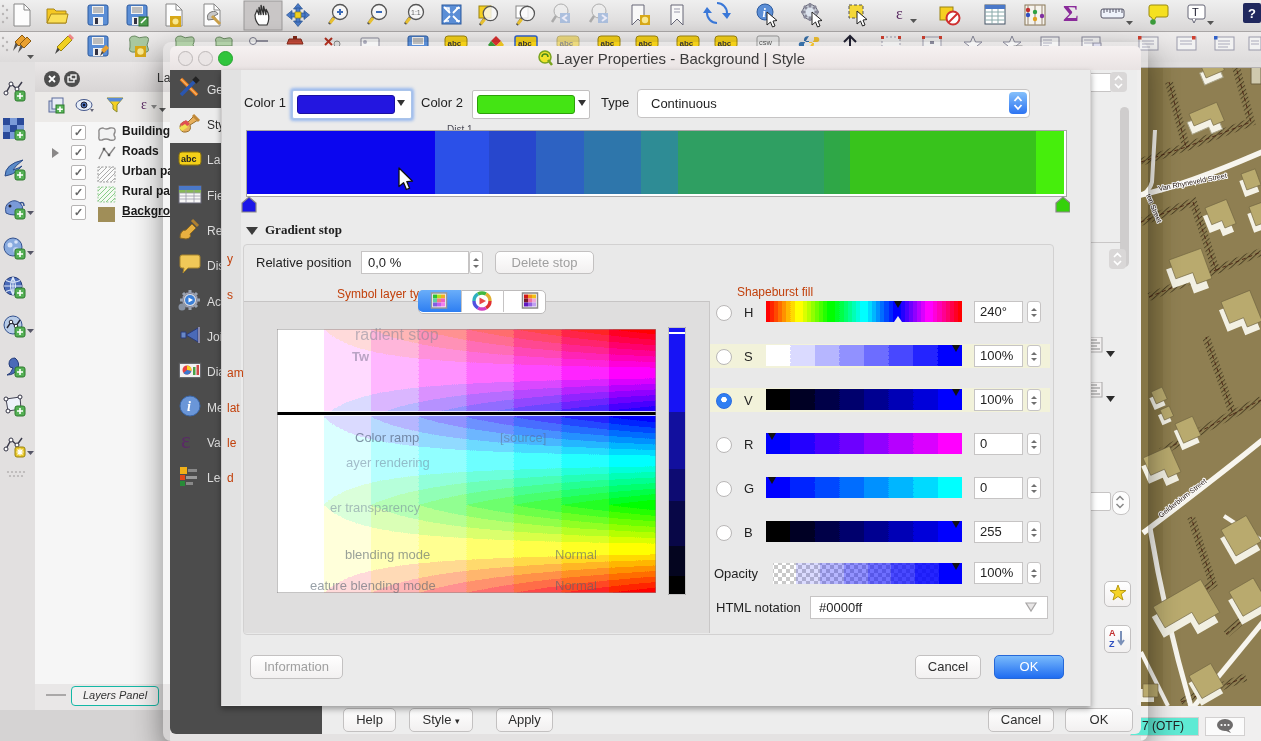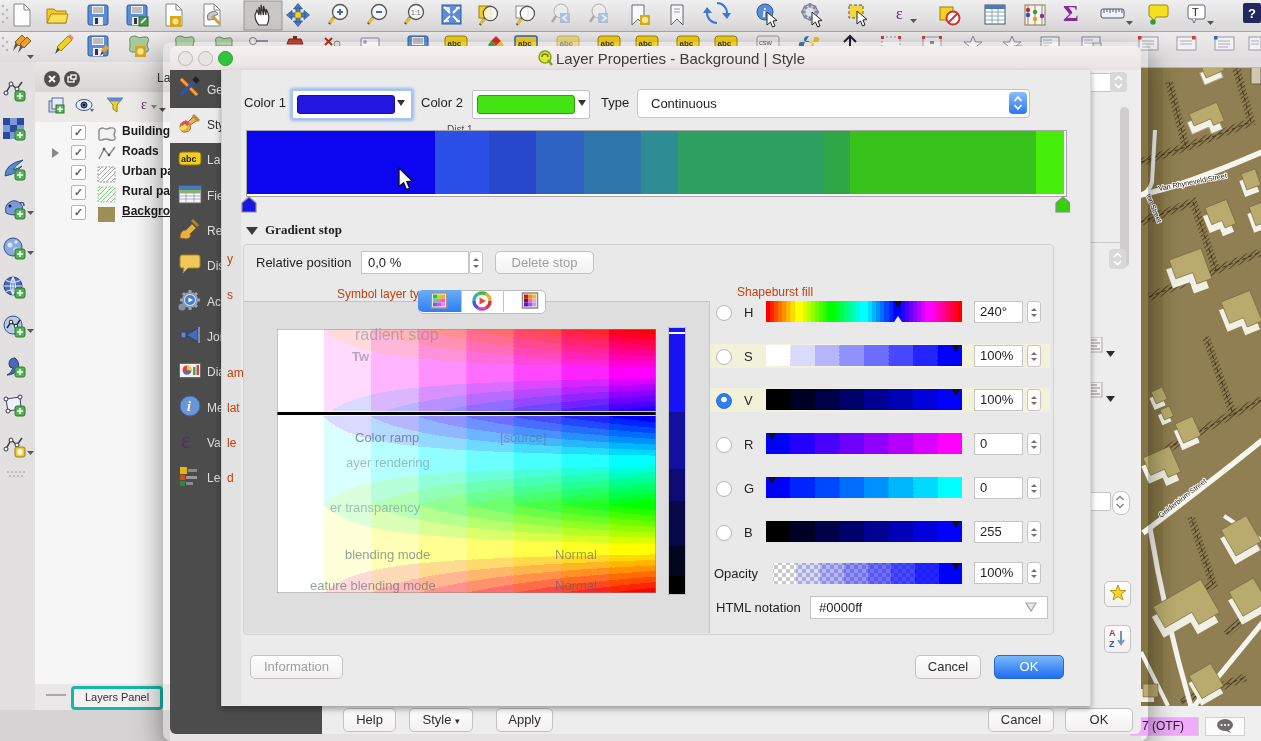--- a/index.html
+++ b/index.html
@@ -5,21 +5,21 @@
  font-family:"Liberation Sans",sans-serif;background:#e4e2e2;}
 .abs{position:absolute;}
 #row1{left:0;top:0;width:1261px;height:31px;background:linear-gradient(#efefef,#d9d7d7);border-bottom:1px solid #a9a6a6;}
 #row2{left:0;top:32px;width:1261px;height:30px;background:linear-gradient(#eeecec,#dddbdb);border-bottom:1px solid #b5b2b2;}
 #leftstrip{left:0;top:62px;width:35px;height:679px;background:#e2e0e0;border-right:1px solid #c9c7c7;}
 #lp{left:35px;top:62px;width:135px;height:648px;background:#ededeb;}
 #lp-title{left:35px;top:62px;width:135px;height:30px;background:linear-gradient(#e9e6e6,#d8d5d5);border-bottom:1px solid #c2c0c0;}
 #lp-tools{left:35px;top:92px;width:135px;height:30px;background:#eceae8;border-bottom:1px solid #cccaca;}
 #lp-tree{left:35px;top:122px;width:135px;height:562px;background:#f6f6f6;}
 #lp-bottom{left:35px;top:684px;width:135px;height:26px;background:#e9e7e7;}
-#lp-tab{left:71px;top:686px;width:86px;height:18px;background:#f2f0f0;border:3px solid #14b8a6;border-radius:4px;font-size:11px;color:#333;text-align:center;line-height:17px;}
+#lp-tab{left:71px;top:686px;width:86px;height:18px;background:#f2f0f0;border:1px solid #14b8a6;border-radius:4px;font-size:11px;color:#333;text-align:center;line-height:17px;font-style:italic;}
 #below-lp{left:0;top:710px;width:170px;height:31px;background:#d5d3d3;}
 .trow{position:absolute;height:20px;font-size:12px;font-weight:bold;color:#1c1c1c;}
 .cb{position:absolute;width:13px;height:13px;background:#fff;border:1px solid #b6b4b4;border-radius:2px;color:#666;font-size:11px;line-height:12px;text-align:center;font-weight:bold;}
 
 #dlg-shadow{left:163px;top:42px;width:985px;height:699px;border-radius:8px;box-shadow:0 12px 30px rgba(0,0,0,0.45);}
 #dlg-title{left:170px;top:46px;width:971px;height:24px;background:linear-gradient(#f6f1f1,#e9e3e3);border-bottom:1px solid #cdc7c7;border-radius:6px 6px 0 0;}
 #dlg-body{left:170px;top:70px;width:971px;height:664px;background:#ededed;border-radius:0 0 6px 6px;}
 #dlg-side{left:170px;top:70px;width:51px;height:635px;background:#4c4c4c;}
 #dlg-side-bot{left:170px;top:705px;width:152px;height:29px;background:#4c4c4c;border-radius:0 0 0 6px;}
 .sbrow{position:absolute;font-size:12px;color:#ddd;white-space:nowrap;overflow:hidden;width:44px;left:207px;}
@@ -629,21 +629,21 @@
 </g>
 
 <g font-family="Liberation Sans" font-size="7.2" fill="#20120a" stroke="#ffffff" stroke-width="1.8" paint-order="stroke">
 <text transform="translate(18,129) rotate(-11)">Van Rhyneveld Street</text>
 <text transform="translate(5,133) rotate(68)" font-size="7">ton Street</text>
 <text transform="translate(20,456) rotate(-38)">Gelderblom Street</text>
 </g>
 </svg>
 <div class="abs" id="statusbar"></div>
 <div class="abs" style="left:1141px;top:62px;width:120px;height:5px;background:#dfdddd;border-bottom:1px solid #b5b2b2;"></div>
-<div class="abs" style="left:1130px;top:717px;width:67px;height:17px;background:#f0abfc;border:1px solid #d2d0d0;font-size:12px;color:#222;line-height:17px;padding-left:0;">
+<div class="abs" style="left:1130px;top:717px;width:67px;height:17px;background:#5eead4;border:1px solid #d2d0d0;font-size:12px;color:#222;line-height:17px;padding-left:0;">
     <span style="position:absolute;left:11px;">7 (OTF)</span>
   </div>
 <div class="abs" style="left:1205px;top:717px;width:38px;height:17px;background:#fbfbfb;border:1px solid #d2d0d0;"></div>
 <svg class="abs" style="left:1215px;top:718px" width="20" height="16">
     <ellipse cx="10" cy="7" rx="8" ry="6" fill="#6e6c6c"></ellipse>
     <path d="M13 11 L16 15 L10 12.5 Z" fill="#6e6c6c"></path>
     <circle cx="6.5" cy="7" r="1.1" fill="#fff"></circle>
     <circle cx="10" cy="7" r="1.1" fill="#fff"></circle>
     <circle cx="13.5" cy="7" r="1.1" fill="#fff"></circle>
   </svg>

